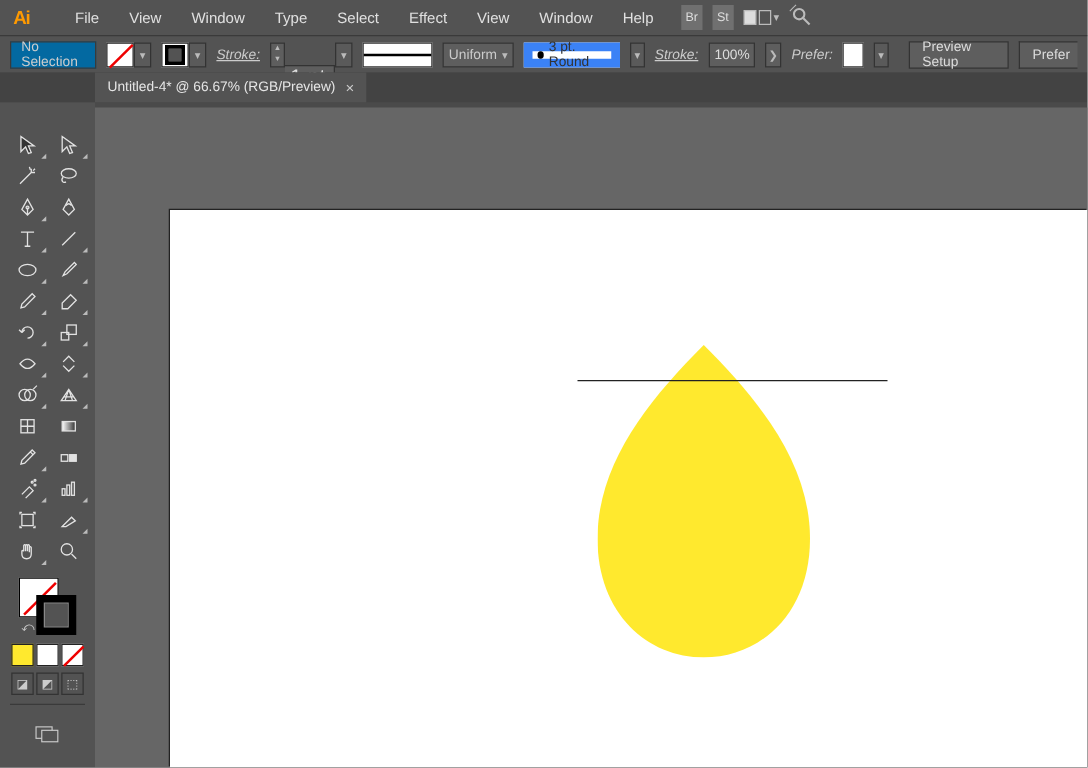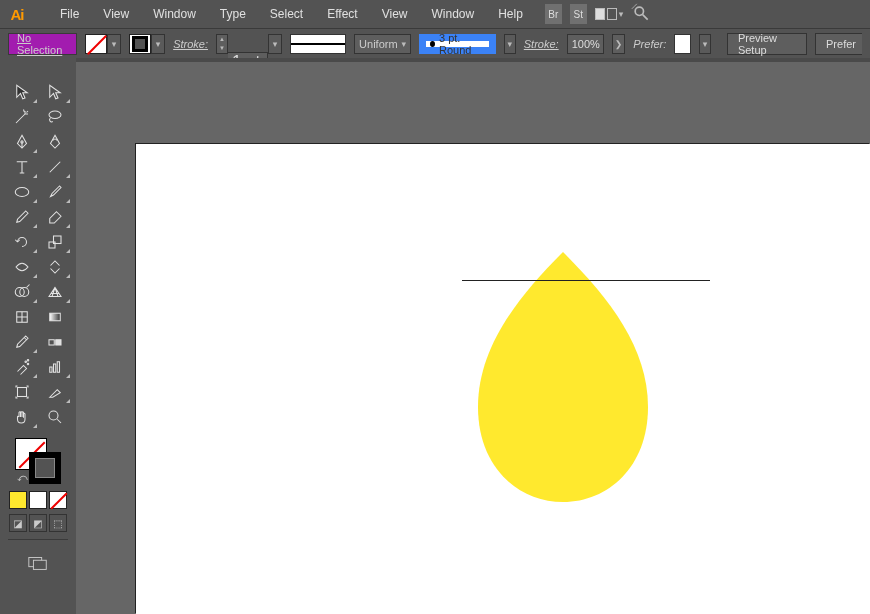--- a/index.html
+++ b/index.html
@@ -14,21 +14,21 @@
   .menubar-right { margin-left:8px; display:flex; align-items:center; gap:8px; }
   .square-btn { width:17px; height:20px; background:#707070; color:#ddd; display:flex; align-items:center; justify-content:center; font-size:10px; font-weight:normal; }
   .ws-picker { display:flex; align-items:center; gap:2px; }
   .ws-rect { width:10px; height:12px; border:1px solid #bbb; }
   .ws-rect.filled { background:#ddd; }
   .chev { font-size:9px; color:#bbb; }
   .search-glyph svg { width:20px; height:20px; }
 
   
   .controlbar { height:30px; background:#535353; border-top:1px solid #3a3a3a; display:flex; align-items:center; padding:0 8px; gap:8px; font-size:11px; color:#ccc;}
-  .noselection { background:#a21caf; padding:4px 8px; height:22px; display:flex; align-items:center; border:1px solid #3a3a3a;text-decoration:underline;}
+  .noselection { background:#0369a1; padding:4px 8px; height:22px; display:flex; align-items:center; border:1px solid #3a3a3a;}
   .fill-swatch { width:22px; height:20px; background:#fff; position:relative; border:1px solid #222;}
   .fill-swatch::after { content:""; position:absolute; left:-2px; top:50%; width:26px; height:2px; background:#e00; transform:rotate(-45deg);}
   .dd { width:14px; height:20px; display:flex; align-items:center; justify-content:center; background:#5a5a5a; border:1px solid #333;}
   .stroke-swatch { width:22px; height:20px; background:#fff; position:relative; border:1px solid #222; display:flex; align-items:center; justify-content:center;}
   .stroke-swatch .inner { width:10px; height:10px; background:#535353; outline:3px solid #000;}
   .ctl-label { color:#ccc;font-style:italic; }
   .num-field { display:flex; align-items:center; height:20px; }
   .stepper { width:12px; height:20px; background:#5e5e5e; display:flex; flex-direction:column; border:1px solid #333;}
   .stepper span{ flex:1; font-size:6px; color:#bbb; text-align:center; line-height:8px;}
   .num-input { width:40px; height:20px; background:#5e5e5e; border:1px solid #333; border-left:none; color:#ddd; font-size:17px; padding-left:4px;margin-top:36px;}
@@ -174,20 +174,26 @@
     <div class="style-swatch"></div>
     <div class="dd">
         <span class="chev">▾</span>
       </div>
 
     <div class="spacer"></div>
     <div class="doc-btn">Preview Setup</div>
     <div class="doc-btn last">Prefer</div>
   </div>
 
+  <div class="tabbar">
+    <div class="doc-tab">
+      <span>Untitled-4* @ 66.67% (RGB/Preview)</span>
+      <span class="close">×</span>
+    </div>
+  </div>
 
   <div class="body">
     <div class="panel-collapse">
         <span>◂◂</span>
       </div>
 
     <div class="toolpanel">
       <div class="tool-grid">
         <div class="tool">
             <svg viewBox="0 0 24 24">

